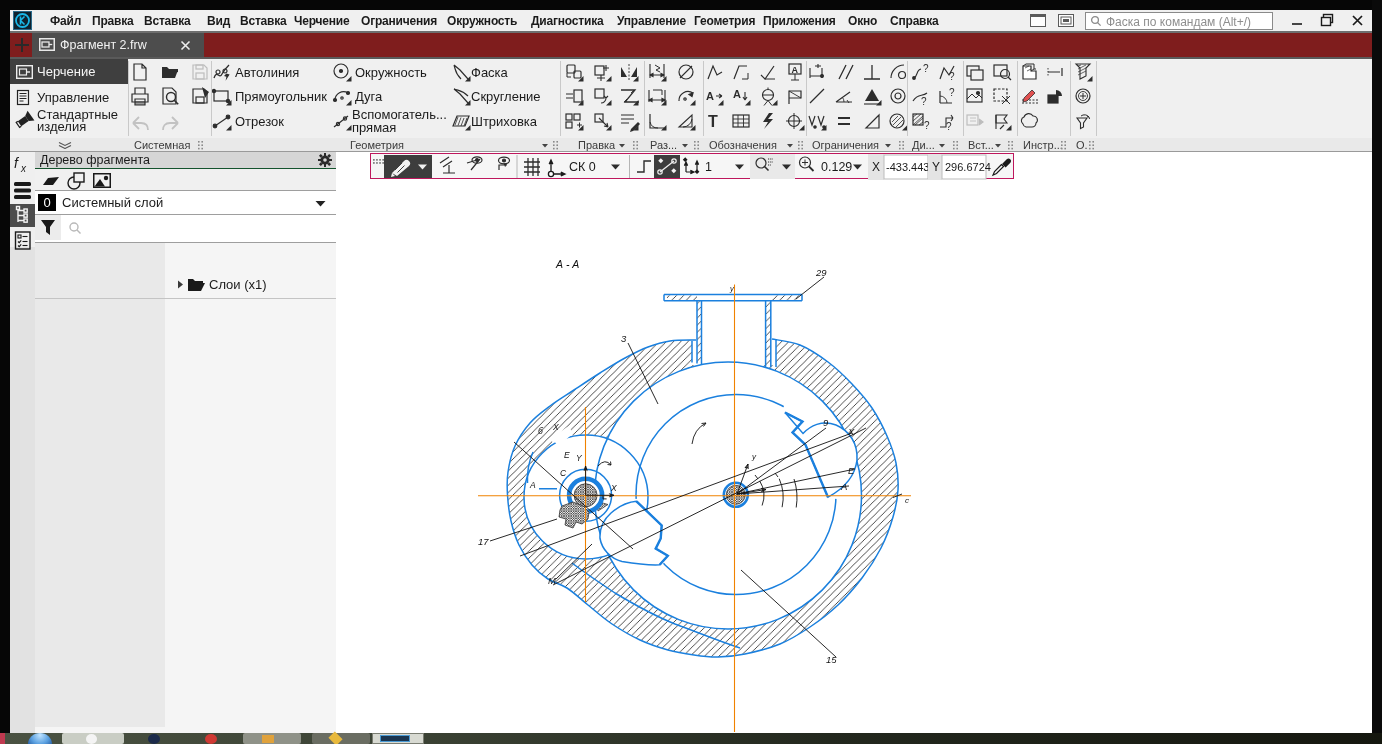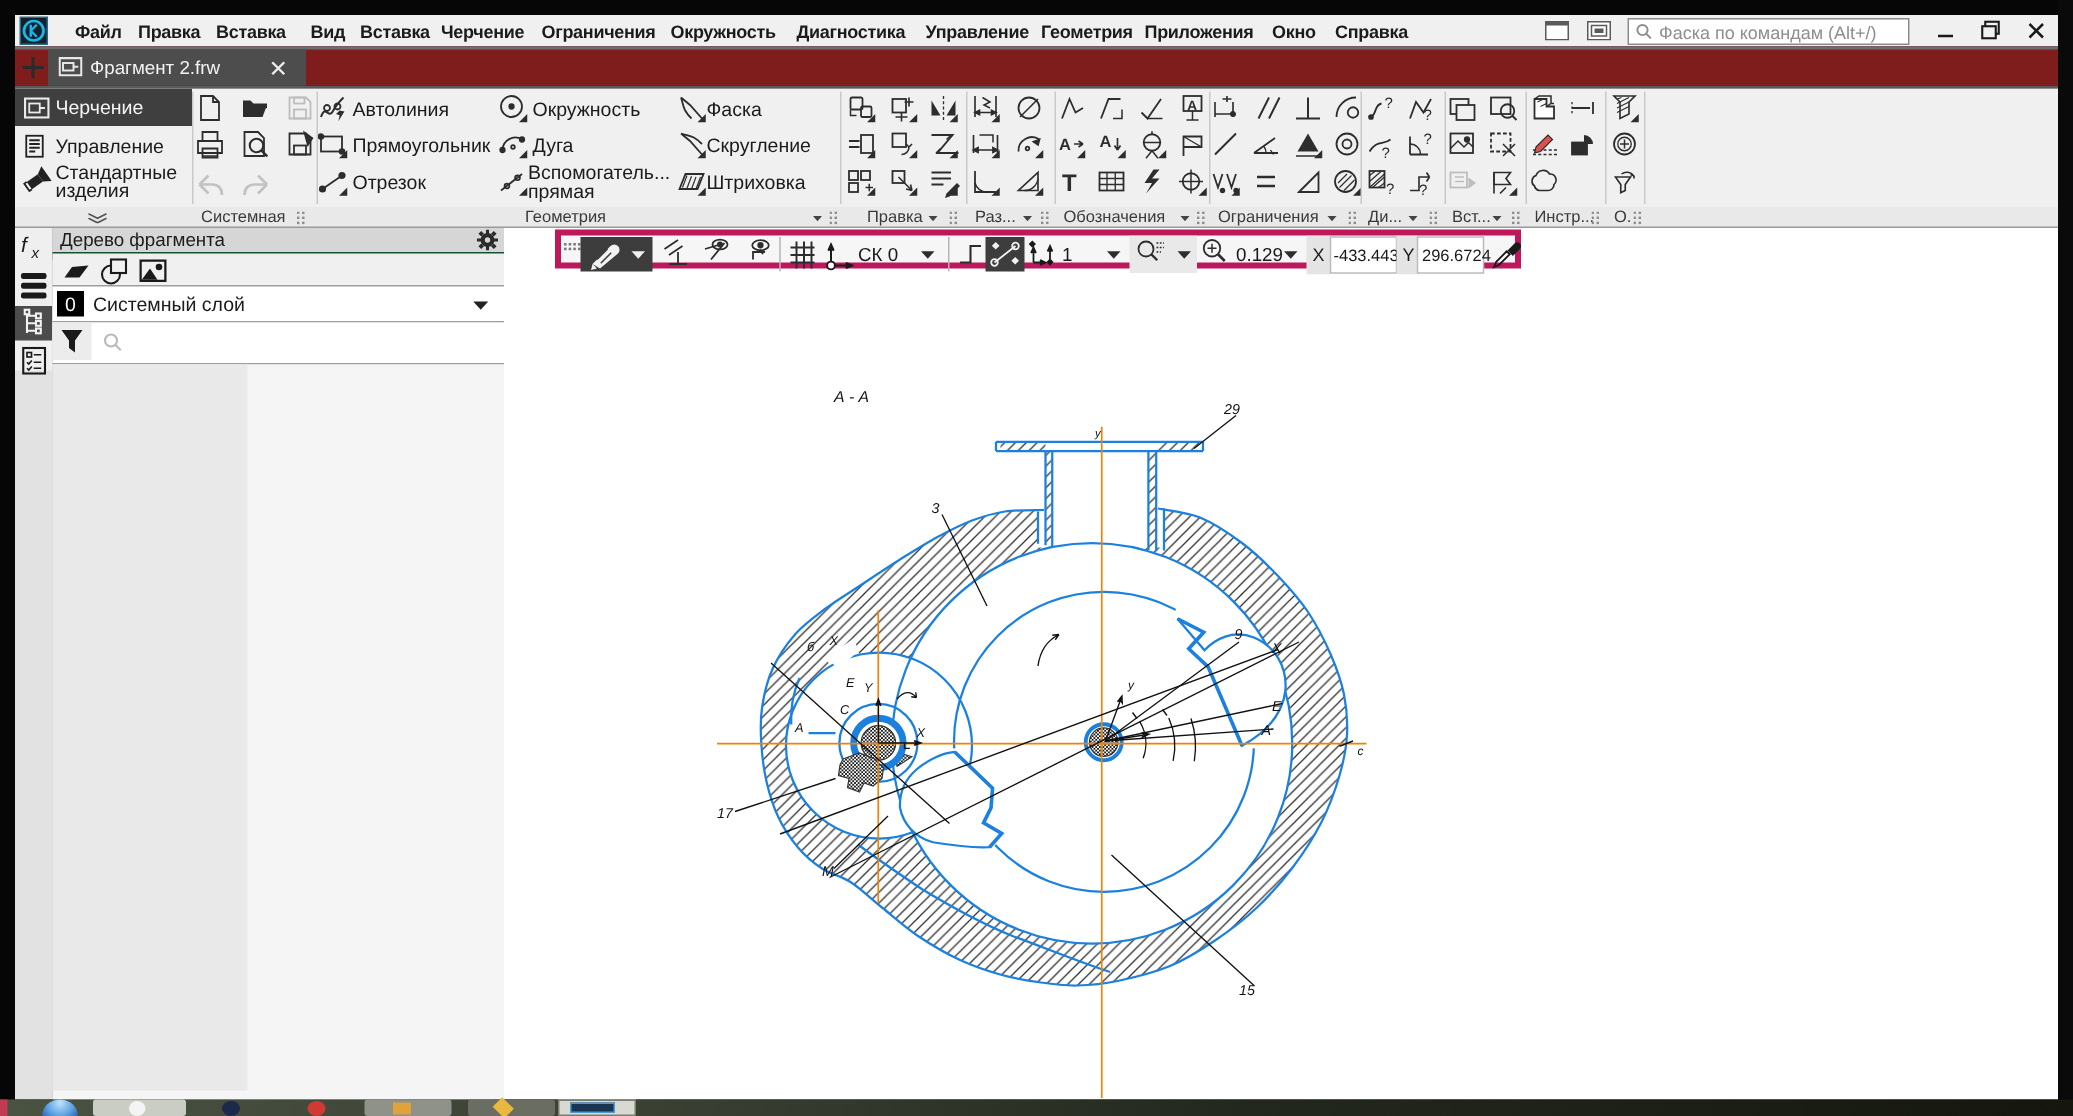--- a/index.html
+++ b/index.html
@@ -698,20 +698,32 @@
           <path d="M1,1 H15 L10,8 V16 L6,13 V8 z" fill="#1a1a1a"></path>
         </svg>
     </div>
     <svg class="abs" style="left:33px;top:6px" width="14" height="14" viewBox="0 0 14 14">
         <circle cx="6" cy="6" r="4" fill="none" stroke="#b9b9b9" stroke-width="1.4"></circle>
         <path d="M9,9 L12.5,12.5" stroke="#b9b9b9" stroke-width="1.4"></path>
       </svg>
   </div>
   <div class="abs" style="left:0;top:91px;width:301px;height:490px;background:#f5f5f5">
     <div class="abs" style="left:0;top:0;width:130px;height:484px;background:#e9e9e9"></div>
+    <div class="abs" style="left:0;top:28px;width:301px;height:28px;">
+      <div class="abs" style="left:0;top:0;width:130px;height:28px;background:#e9e9e9"></div>
+      <svg class="abs" style="left:142px;top:9px" width="7" height="9" viewBox="0 0 7 9">
+          <path d="M1,0.5 L6,4.5 L1,8.5 z" fill="#3a3a3a"></path>
+        </svg>
+      <svg class="abs" style="left:152px;top:6px" width="19" height="15" viewBox="0 0 19 15">
+          <path d="M1,14 V2 h5 l2,2 h8 v3" fill="#1a1a1a"></path>
+          <path d="M1,14 l4,-8 h13 l-4,8 z" fill="#1a1a1a"></path>
+        </svg>
+      <span style="position:absolute;left:174px;top:6px;font-size:13px;color:#1b1b1b">Слои (x1)</span>
+      <div class="abs" style="left:0;top:27px;width:301px;height:1px;background:#c4c4c4"></div>
+    </div>
   </div>
 </div>
 <div id="canvas" class="abs">
     <svg class="abs" style="left:0;top:0" width="1036" height="581" viewBox="336 152 1036 581">
       <defs>
 <pattern id="ha" width="7.2" height="7.2" patternUnits="userSpaceOnUse">
  <rect width="7.2" height="7.2" fill="#fff"></rect>
  <path d="M-1,1 L1,-1 M0,7.2 L7.2,0 M6.2,8.2 L8.2,6.2" stroke="#2e2e2e" stroke-width="0.85" fill="none"></path>
 </pattern>
 <pattern id="hb" width="2.4" height="2.4" patternUnits="userSpaceOnUse">
@@ -788,21 +800,21 @@
       <text x="553" y="430" font-size="8.5" font-style="italic" font-family="Liberation Serif" fill="#111">X</text>
       <text x="564" y="458" font-size="8.5" font-style="italic" font-family="Liberation Serif" fill="#111">Е</text>
       <text x="560" y="476" font-size="8.5" font-style="italic" font-family="Liberation Serif" fill="#111">С</text>
       <text x="530" y="488" font-size="8.5" font-style="italic" font-family="Liberation Serif" fill="#111">А</text>
       <text x="576" y="461" font-size="8.5" font-style="italic" font-family="Liberation Serif" fill="#111">Y</text>
       <text x="611" y="491" font-size="8.5" font-style="italic" font-family="Liberation Serif" fill="#111">X</text>
       <text x="752" y="459" font-size="8" font-style="italic" font-family="Liberation Serif" fill="#111">у</text>
       <text x="905" y="503" font-size="8" font-style="italic" font-family="Liberation Serif" fill="#111">с</text>
       <text x="730" y="291" font-size="7.5" font-style="italic" font-family="Liberation Serif" fill="#111">у</text>
     </svg>
-    <div class="abs" style="left:34px;top:1px;width:644px;height:26px;background:#f6f6f6;border:4px solid #be185d;box-sizing:border-box">
+    <div class="abs" style="left:34px;top:1px;width:644px;height:26px;background:#f6f6f6;border:1px solid #be185d;box-sizing:border-box">
       <svg class="abs" style="left:0;top:0" width="642" height="26" viewBox="0 0 642 26">
         <g fill="#7a7a7a">
           <rect x="2.0" y="5.0" width="1.7" height="1.7"></rect>
           <rect x="2.0" y="8.1" width="1.7" height="1.7"></rect>
           <rect x="5.1" y="5.0" width="1.7" height="1.7"></rect>
           <rect x="5.1" y="8.1" width="1.7" height="1.7"></rect>
           <rect x="8.2" y="5.0" width="1.7" height="1.7"></rect>
           <rect x="8.2" y="8.1" width="1.7" height="1.7"></rect>
           <rect x="11.3" y="5.0" width="1.7" height="1.7"></rect>
           <rect x="11.3" y="8.1" width="1.7" height="1.7"></rect>

